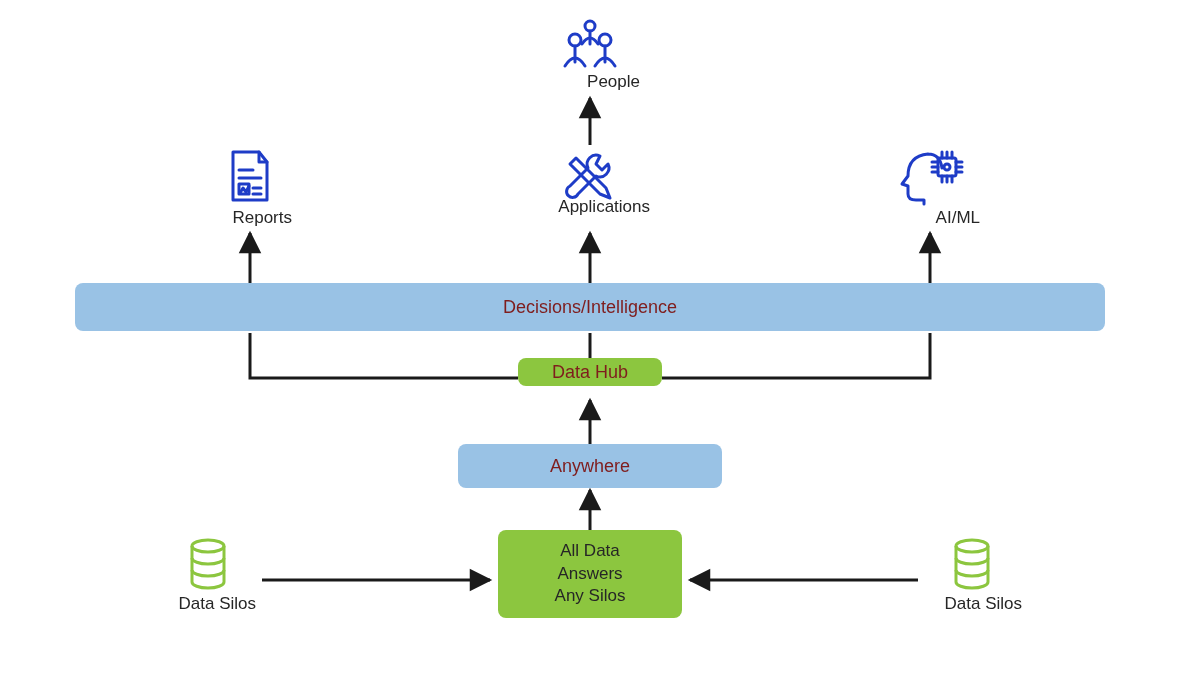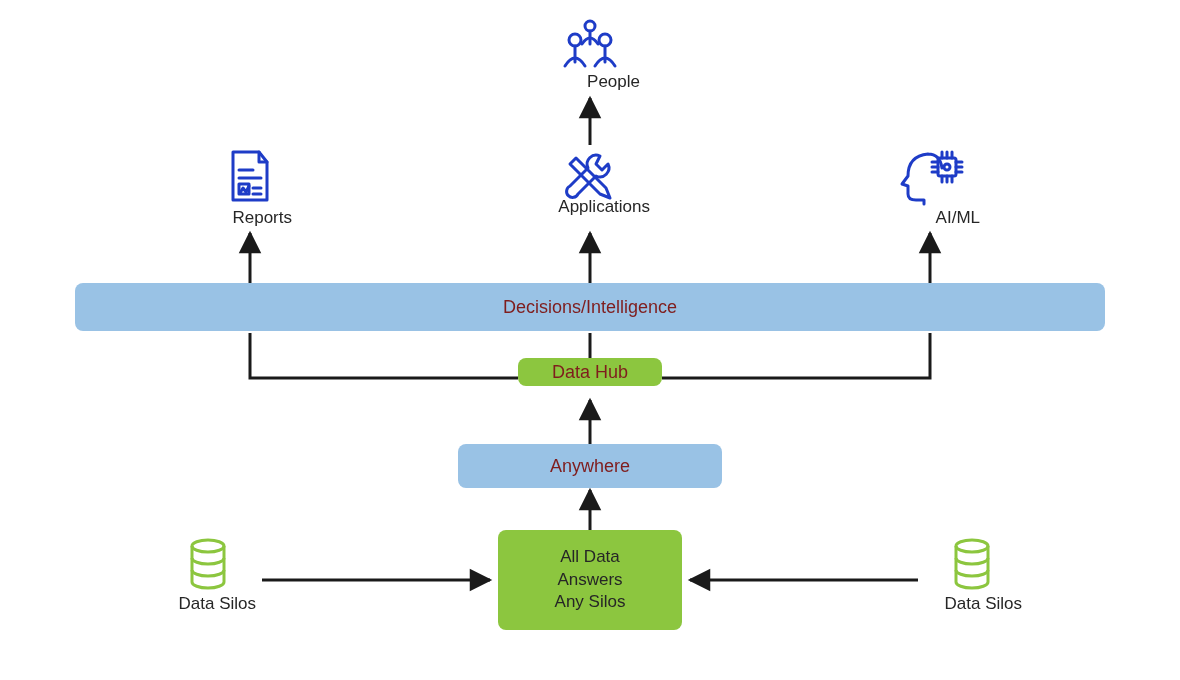--- a/index.html
+++ b/index.html
@@ -125,21 +125,21 @@
   </div>
 
   <div class="abs pill green-pill" style="left:518px;top:358px;width:144px;height:28px">
     <span>Data Hub</span>
   </div>
 
   <div class="abs pill blue-pill" style="left:458px;top:444px;width:264px;height:44px">
     <span>Anywhere</span>
   </div>
 
-  <div class="abs green-box" style="left:498px;top:530px;width:184px;height:100px">
+  <div class="abs green-box" style="left:498px;top:530px;width:184px;height:88px">
     <div>
       <div>All Data</div>
       <div>Answers</div>
       <div>Any Silos</div>
     </div>
   </div>
 
   <div class="abs" style="left:186px;top:538px">
     <svg width="44" height="52" viewBox="0 0 44 52">
       <g fill="none" stroke="#8CC63F" stroke-width="3">

